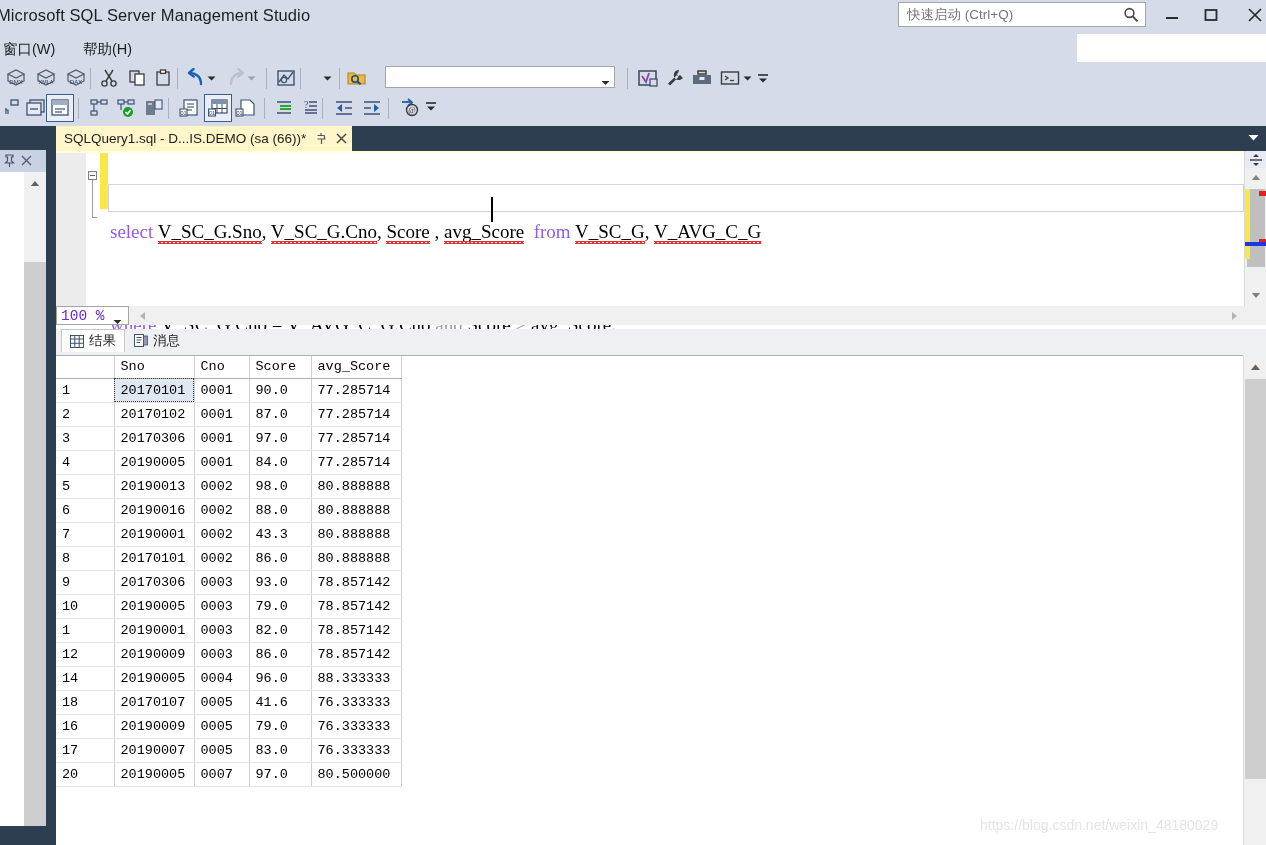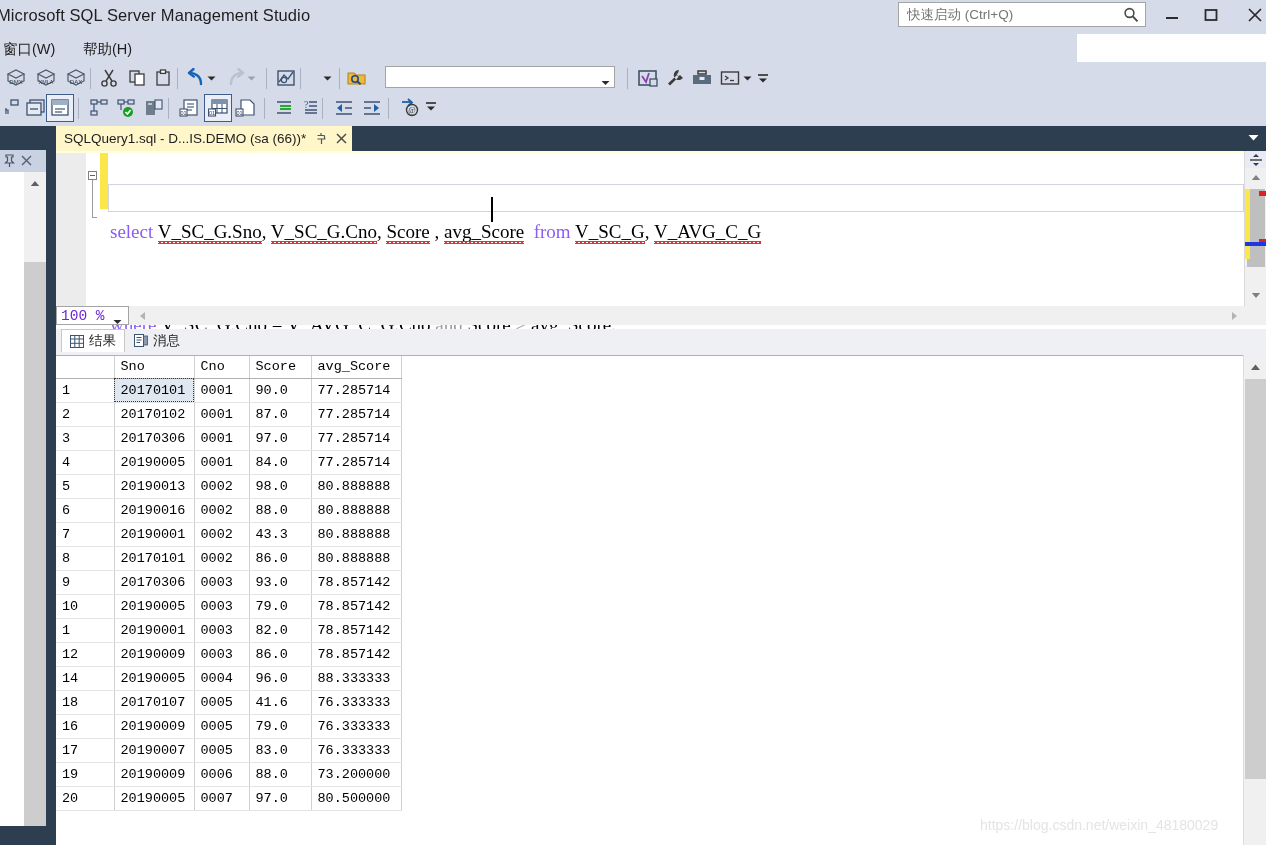--- a/index.html
+++ b/index.html
@@ -918,27 +918,20 @@
           <td class="c-avg">76.333333</td>
         </tr>
         <tr>
           <td class="c-rownum">17</td>
           <td class="c-sno">20190007</td>
           <td class="c-cno">0005</td>
           <td class="c-score">83.0</td>
           <td class="c-avg">76.333333</td>
         </tr>
         <tr>
-          <td class="c-rownum">19</td>
-          <td class="c-sno">20190009</td>
-          <td class="c-cno">0006</td>
-          <td class="c-score">88.0</td>
-          <td class="c-avg">73.200000</td>
-        </tr>
-        <tr>
           <td class="c-rownum">20</td>
           <td class="c-sno">20190005</td>
           <td class="c-cno">0007</td>
           <td class="c-score">97.0</td>
           <td class="c-avg">80.500000</td>
         </tr>
       </tbody>
   </table>
 </div>
 

